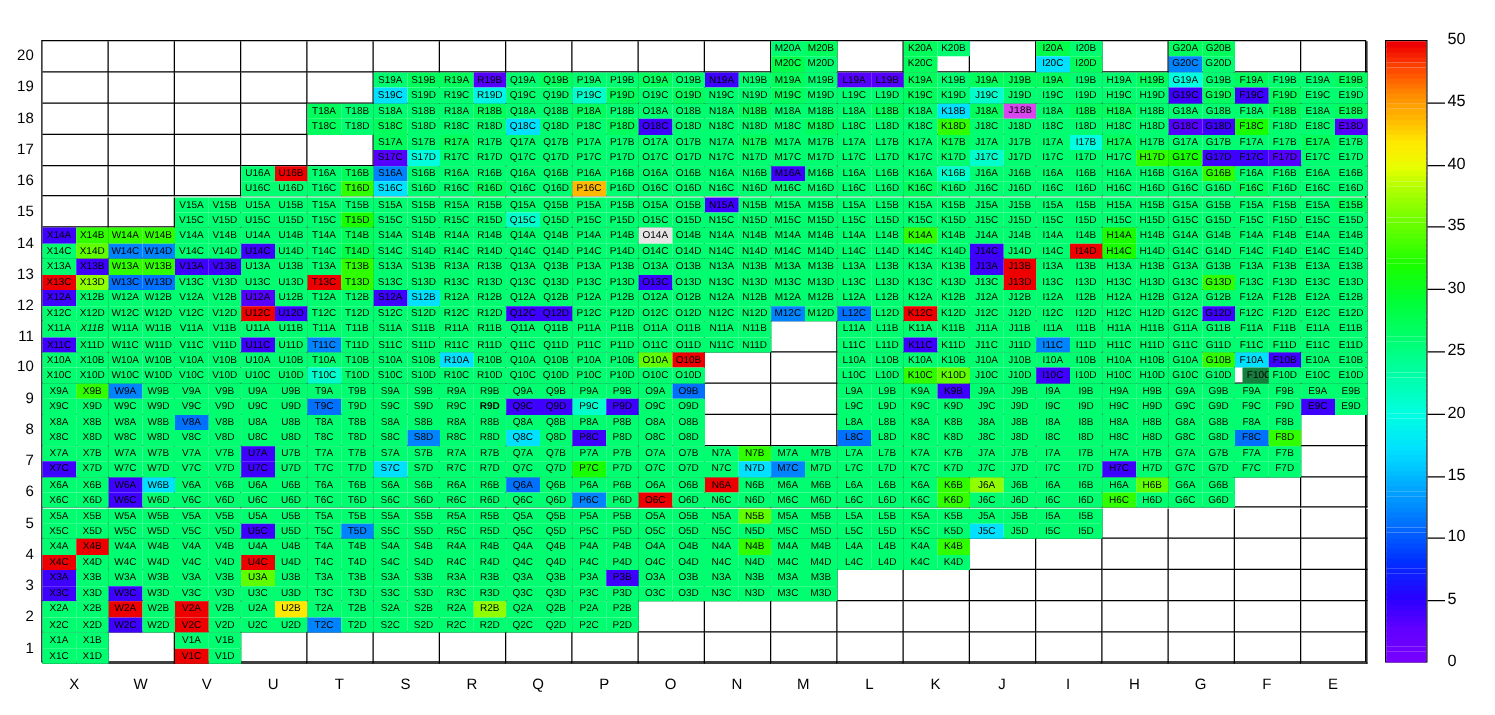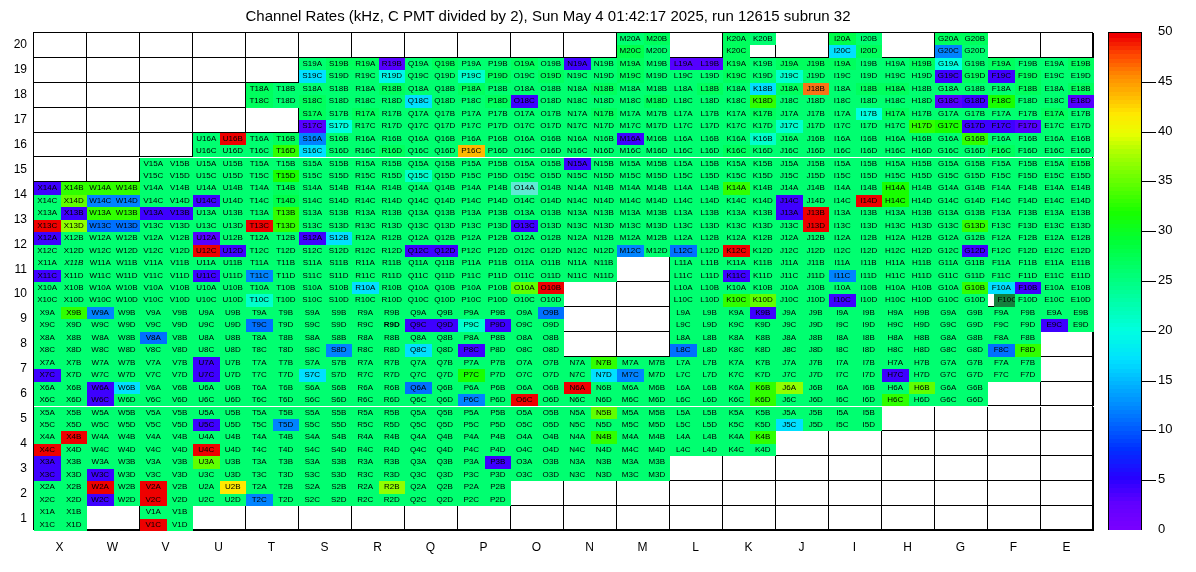--- a/index.html
+++ b/index.html
@@ -29,21 +29,20 @@
         border:1px solid #000;box-sizing:border-box;}
   .cseg{position:absolute;left:0;width:100%;}
   .ctick{position:absolute;left:1142px;width:14px;height:1px;background:#000;}
   .clab{position:absolute;left:1158px;font-size:13px;color:#000;}
 </style>
 </head>
 <body>
 
 <div id="root">
 
-  <div id="title">Channel Rates (kHz, C PMT divided by 2), Sun May  4 01:42:17 2025, run 12615 subrun 32</div>
 
   <div id="plot">
     <div id="grid">
         <div class="gcell" style="left: 0px; top: 0px; width: 53px; height: 24.9px;"></div>
         <div class="gcell" style="left: 53px; top: 0px; width: 53px; height: 24.9px;"></div>
         <div class="gcell" style="left: 106px; top: 0px; width: 53px; height: 24.9px;"></div>
         <div class="gcell" style="left: 159px; top: 0px; width: 53px; height: 24.9px;"></div>
         <div class="gcell" style="left: 212px; top: 0px; width: 53px; height: 24.9px;"></div>
         <div class="gcell" style="left: 265px; top: 0px; width: 53px; height: 24.9px;"></div>
         <div class="gcell" style="left: 318px; top: 0px; width: 53px; height: 24.9px;"></div>
@@ -234,21 +233,21 @@
           <div class="sub" style="left: 26.5px; top: 12.45px; width: 26.5px; height: 12.45px; background: rgb(0, 255, 112);">L18D</div>
         </div>
         <div class="gcell" style="left: 689px; top: 49.8px; width: 53px; height: 24.9px;">
           <div class="sub" style="left: 0px; top: 0px; width: 26.5px; height: 12.45px; background: rgb(0, 255, 112);">K18A</div>
           <div class="sub" style="left: 26.5px; top: 0px; width: 26.5px; height: 12.45px; background: rgb(0, 224, 255);">K18B</div>
           <div class="sub" style="left: 0px; top: 12.45px; width: 26.5px; height: 12.45px; background: rgb(0, 255, 112);">K18C</div>
           <div class="sub" style="left: 26.5px; top: 12.45px; width: 26.5px; height: 12.45px; background: rgb(48, 255, 0);">K18D</div>
         </div>
         <div class="gcell" style="left: 742px; top: 49.8px; width: 53px; height: 24.9px;">
           <div class="sub" style="left: 0px; top: 0px; width: 26.5px; height: 12.45px; background: rgb(0, 255, 93);">J18A</div>
-          <div class="sub" style="left: 26.5px; top: 0px; width: 26.5px; height: 12.45px; background: #f97316;">J18B</div>
+          <div class="sub" style="left: 26.5px; top: 0px; width: 26.5px; height: 12.45px; background: #d946ef; font-family: Liberation Mono, monospace;">J18B</div>
           <div class="sub" style="left: 0px; top: 12.45px; width: 26.5px; height: 12.45px; background: rgb(0, 255, 112);">J18C</div>
           <div class="sub" style="left: 26.5px; top: 12.45px; width: 26.5px; height: 12.45px; background: rgb(0, 255, 112);">J18D</div>
         </div>
         <div class="gcell" style="left: 795px; top: 49.8px; width: 53px; height: 24.9px;">
           <div class="sub" style="left: 0px; top: 0px; width: 26.5px; height: 12.45px; background: rgb(0, 255, 112);">I18A</div>
           <div class="sub" style="left: 26.5px; top: 0px; width: 26.5px; height: 12.45px; background: rgb(0, 255, 93);">I18B</div>
           <div class="sub" style="left: 0px; top: 12.45px; width: 26.5px; height: 12.45px; background: rgb(0, 255, 112);">I18C</div>
           <div class="sub" style="left: 26.5px; top: 12.45px; width: 26.5px; height: 12.45px; background: rgb(0, 255, 112);">I18D</div>
         </div>
         <div class="gcell" style="left: 848px; top: 49.8px; width: 53px; height: 24.9px;">
@@ -633,21 +632,21 @@
           <div class="sub" style="left: 0px; top: 12.45px; width: 26.5px; height: 12.45px; background: rgb(0, 255, 112);">Q14C</div>
           <div class="sub" style="left: 26.5px; top: 12.45px; width: 26.5px; height: 12.45px; background: rgb(0, 255, 112);">Q14D</div>
         </div>
         <div class="gcell" style="left: 424px; top: 149.4px; width: 53px; height: 24.9px;">
           <div class="sub" style="left: 0px; top: 0px; width: 26.5px; height: 12.45px; background: rgb(0, 255, 112);">P14A</div>
           <div class="sub" style="left: 26.5px; top: 0px; width: 26.5px; height: 12.45px; background: rgb(0, 255, 112);">P14B</div>
           <div class="sub" style="left: 0px; top: 12.45px; width: 26.5px; height: 12.45px; background: rgb(0, 255, 112);">P14C</div>
           <div class="sub" style="left: 26.5px; top: 12.45px; width: 26.5px; height: 12.45px; background: rgb(0, 255, 112);">P14D</div>
         </div>
         <div class="gcell" style="left: 477px; top: 149.4px; width: 53px; height: 24.9px;">
-          <div class="sub" style="left: 0px; top: 0px; width: 26.5px; height: 12.45px; background: #5eead4;">O14A</div>
+          <div class="sub" style="left: 0px; top: 0px; width: 26.5px; height: 12.45px; background: #e5e5e5;">O14A</div>
           <div class="sub" style="left: 26.5px; top: 0px; width: 26.5px; height: 12.45px; background: rgb(0, 255, 112);">O14B</div>
           <div class="sub" style="left: 0px; top: 12.45px; width: 26.5px; height: 12.45px; background: rgb(0, 255, 112);">O14C</div>
           <div class="sub" style="left: 26.5px; top: 12.45px; width: 26.5px; height: 12.45px; background: rgb(0, 255, 112);">O14D</div>
         </div>
         <div class="gcell" style="left: 530px; top: 149.4px; width: 53px; height: 24.9px;">
           <div class="sub" style="left: 0px; top: 0px; width: 26.5px; height: 12.45px; background: rgb(0, 255, 112);">N14A</div>
           <div class="sub" style="left: 26.5px; top: 0px; width: 26.5px; height: 12.45px; background: rgb(0, 255, 112);">N14B</div>
           <div class="sub" style="left: 0px; top: 12.45px; width: 26.5px; height: 12.45px; background: rgb(0, 255, 112);">N14C</div>
           <div class="sub" style="left: 26.5px; top: 12.45px; width: 26.5px; height: 12.45px; background: rgb(0, 255, 112);">N14D</div>
         </div>

